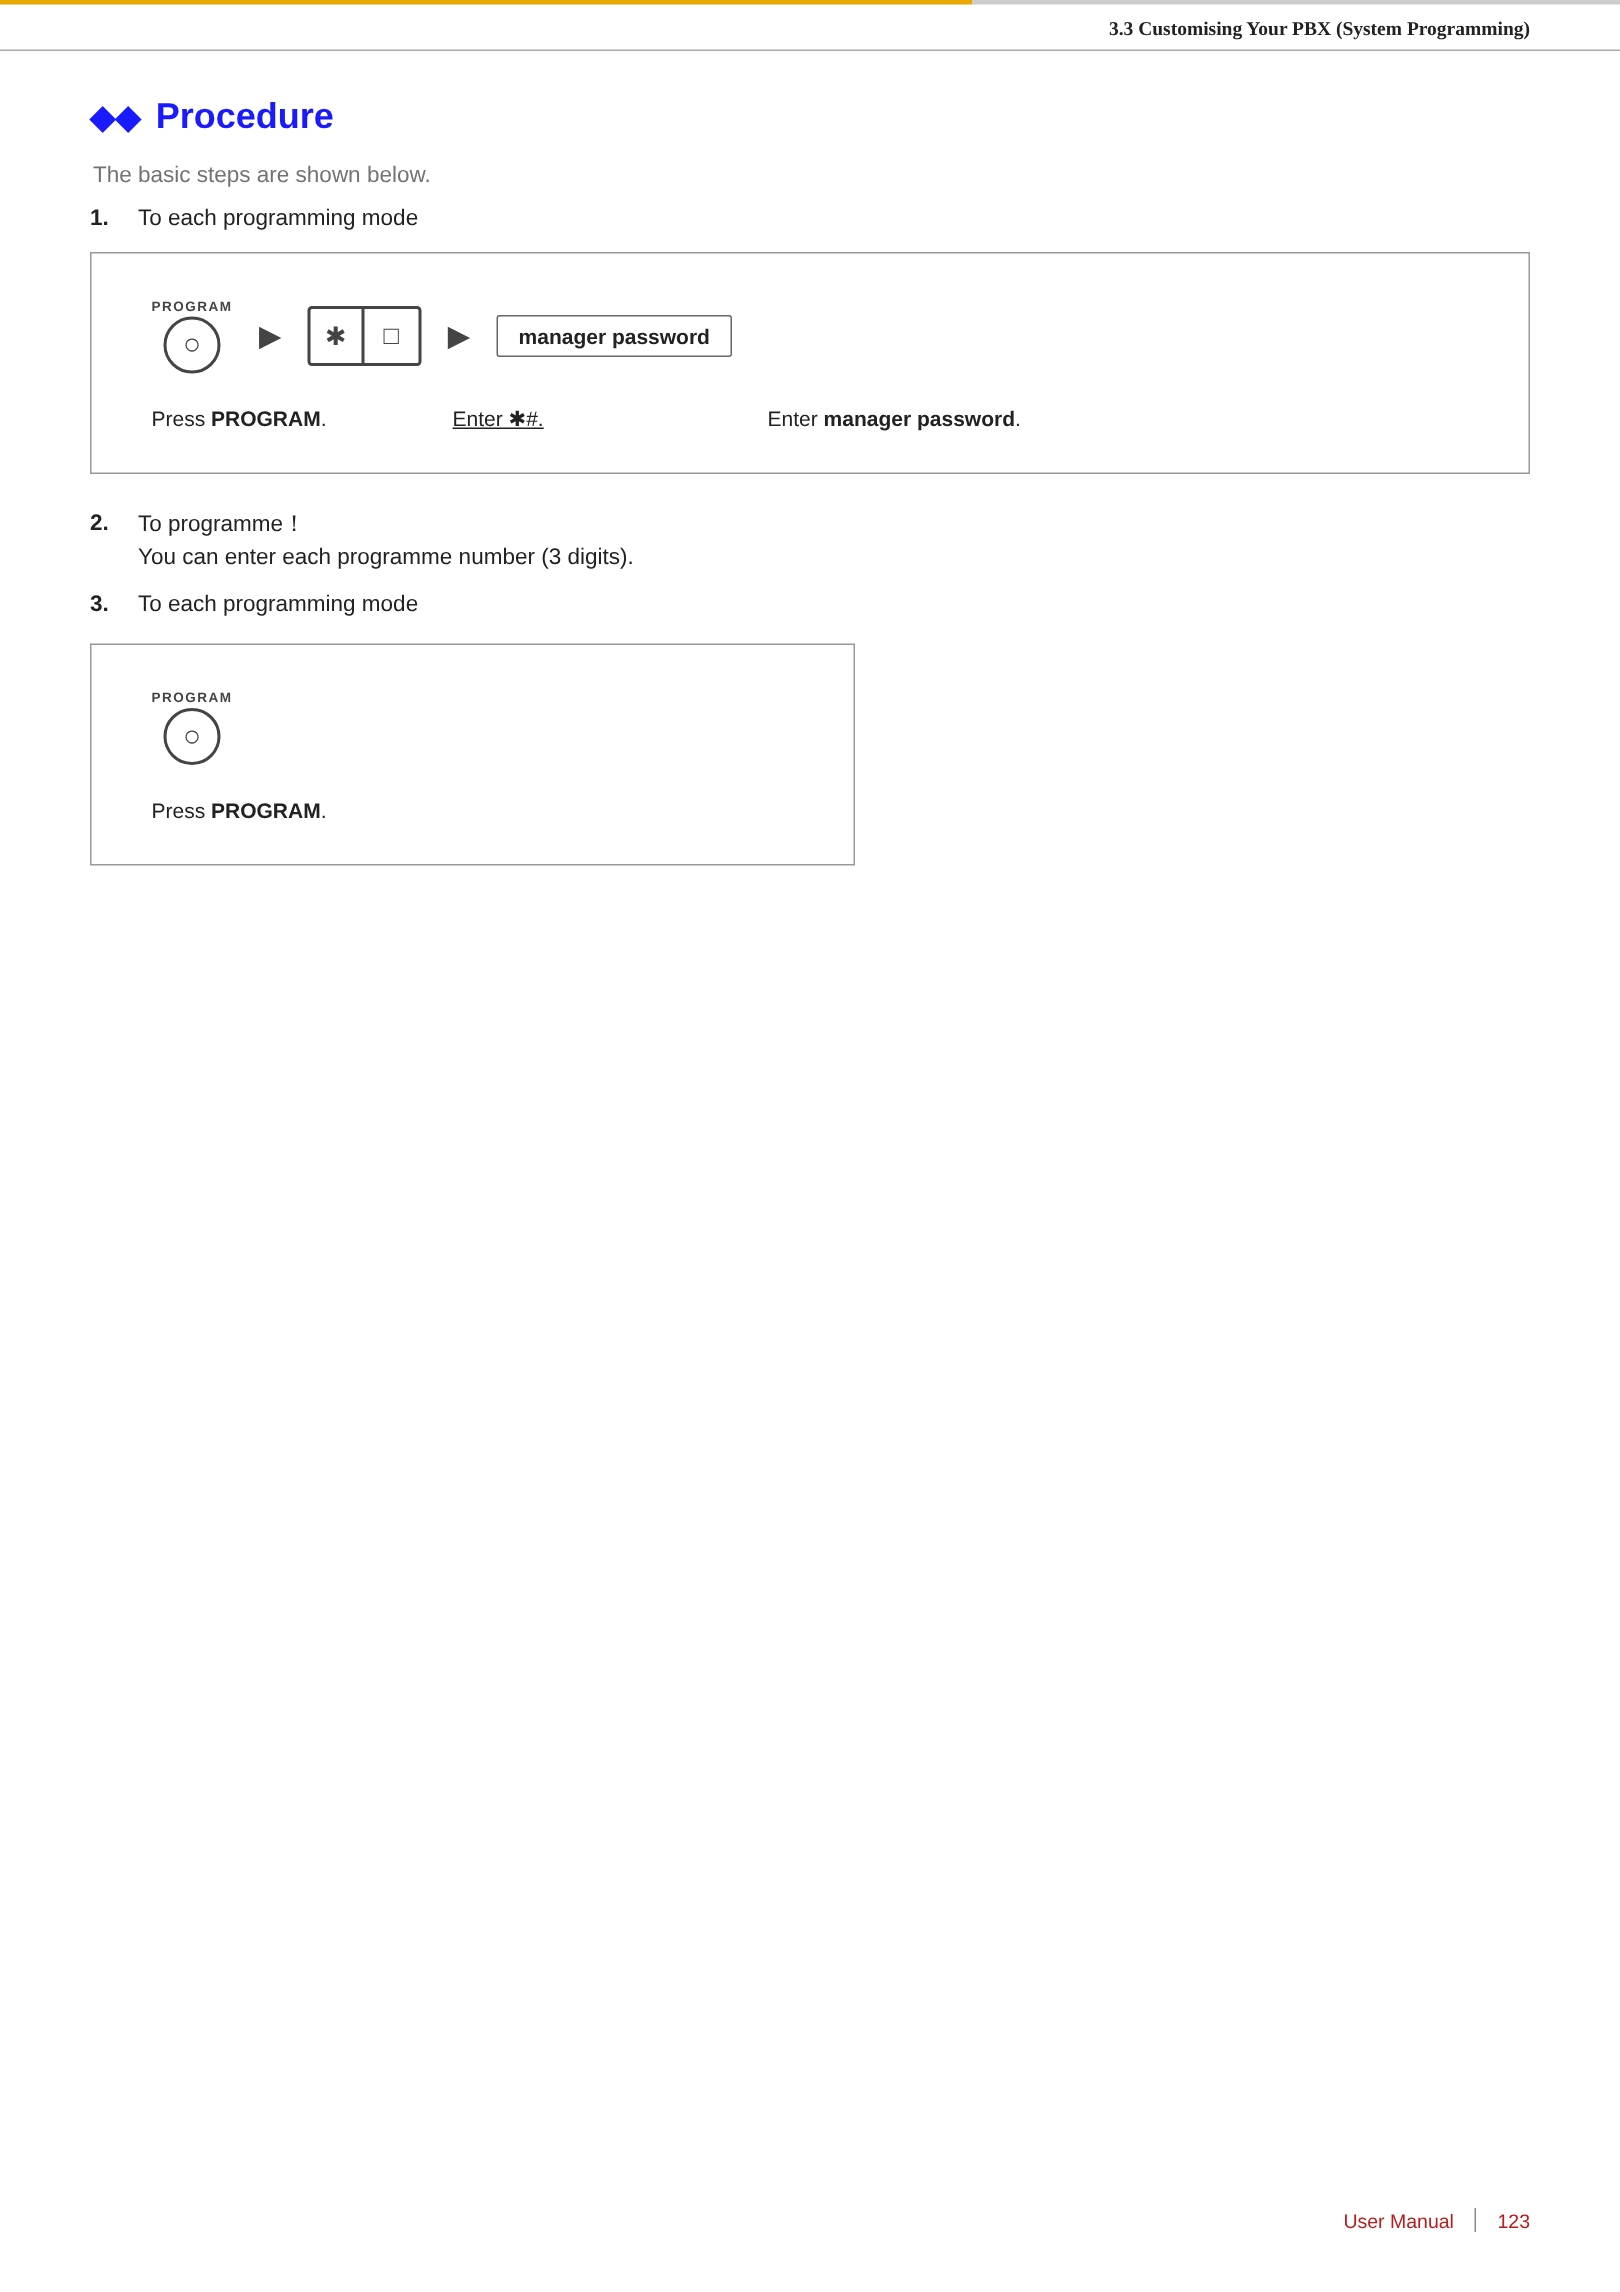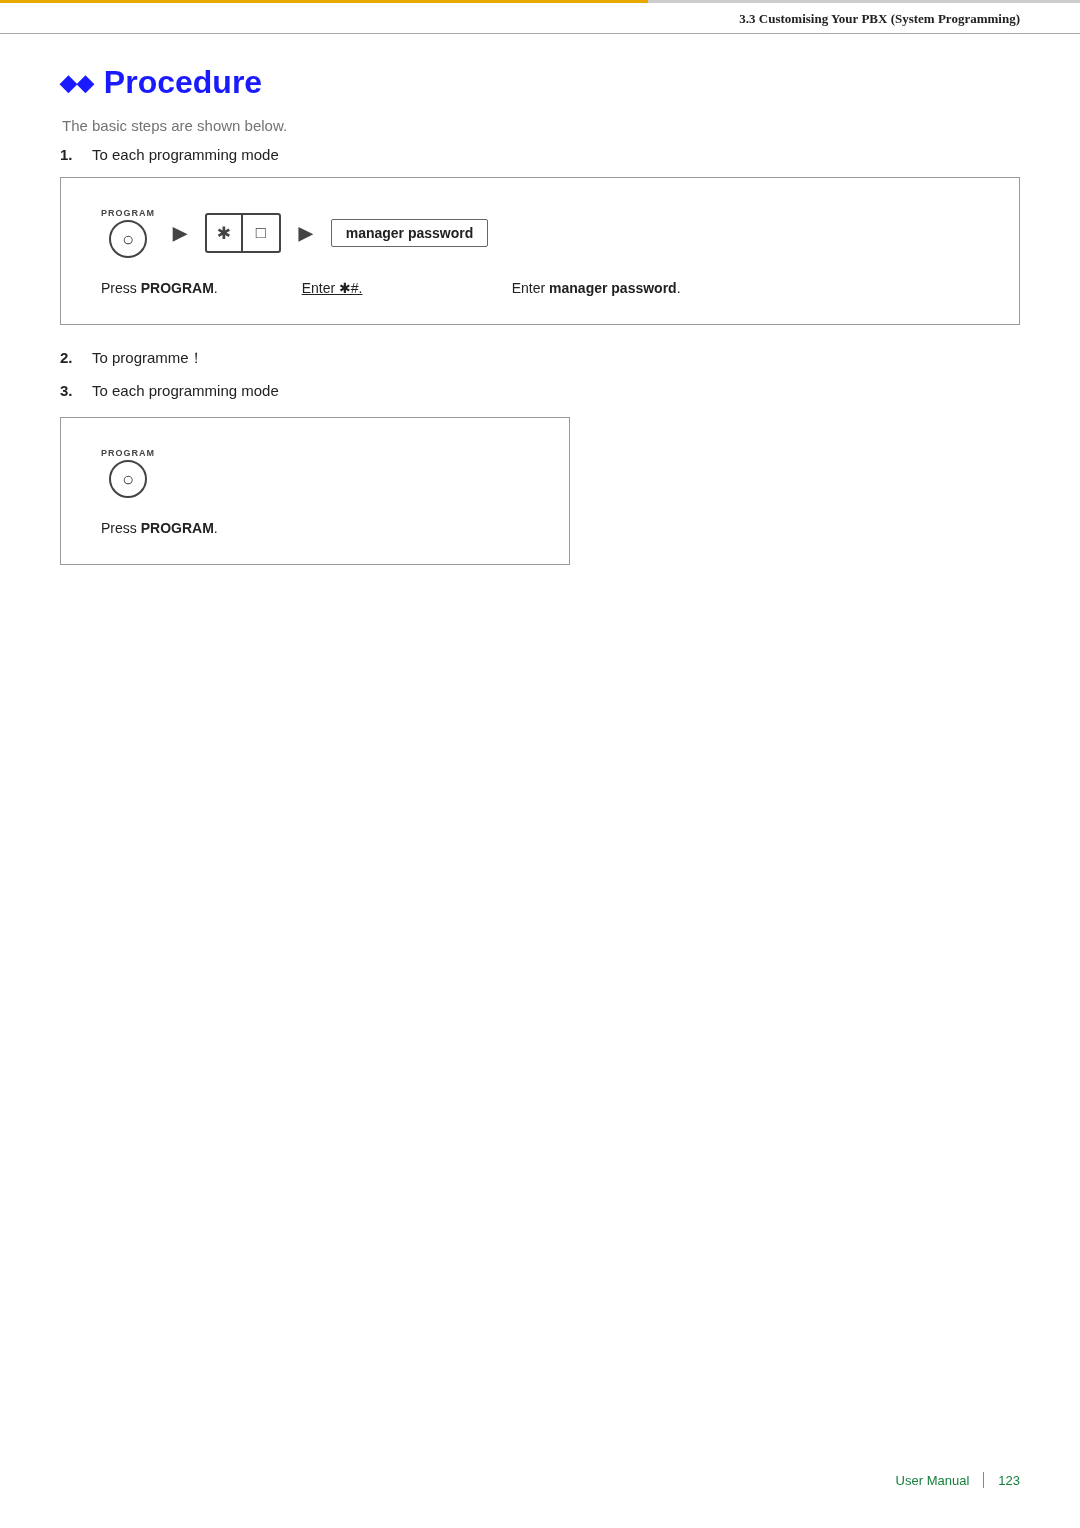--- a/index.html
+++ b/index.html
@@ -58,21 +58,21 @@
       margin-bottom: 16px;
     }
 
     .diamonds {
       color: #1a1aff;
       font-size: 22px;
       font-weight: bold;
     }
 
     .section-title {
-      font-size: 32px;
+      font-size: 24px;
       font-weight: bold;
       color: #1a1aff;
       text-align: center;
     }
 
     .intro-text {
       font-size: 15px;
       color: #737373;
       margin-bottom: 12px;
       margin-left: 2px;
@@ -236,21 +236,21 @@
       width: 510px;
       background: #fff;
     }
 
     
     .page-footer {
       position: absolute;
       bottom: 40px;
       right: 60px;
       font-size: 13px;
-      color: #15803d;
+      color: #b91c1c;
       display: flex;
       align-items: center;
       gap: 10px;
     }
 
     .footer-divider {
       width: 1px;
       height: 16px;
       background: #888;
       display: inline-block;
@@ -314,20 +314,21 @@
           Enter <strong>manager password</strong>.
         </span>
       </div>
     </div>
 
     <div class="step2-block">
       <div class="step2-line1">
         <span class="step-num">2.</span>
         <span>To programme！</span>
       </div>
+      <div class="step2-line2">You can enter each programme number (3 digits).</div>
     </div>
 
     <div class="step3-block">
       <div class="step-label">
         <span class="step-num">3.</span>
         <span>To each programming mode</span>
       </div>
     </div>
 
     <div class="diagram-box2">

